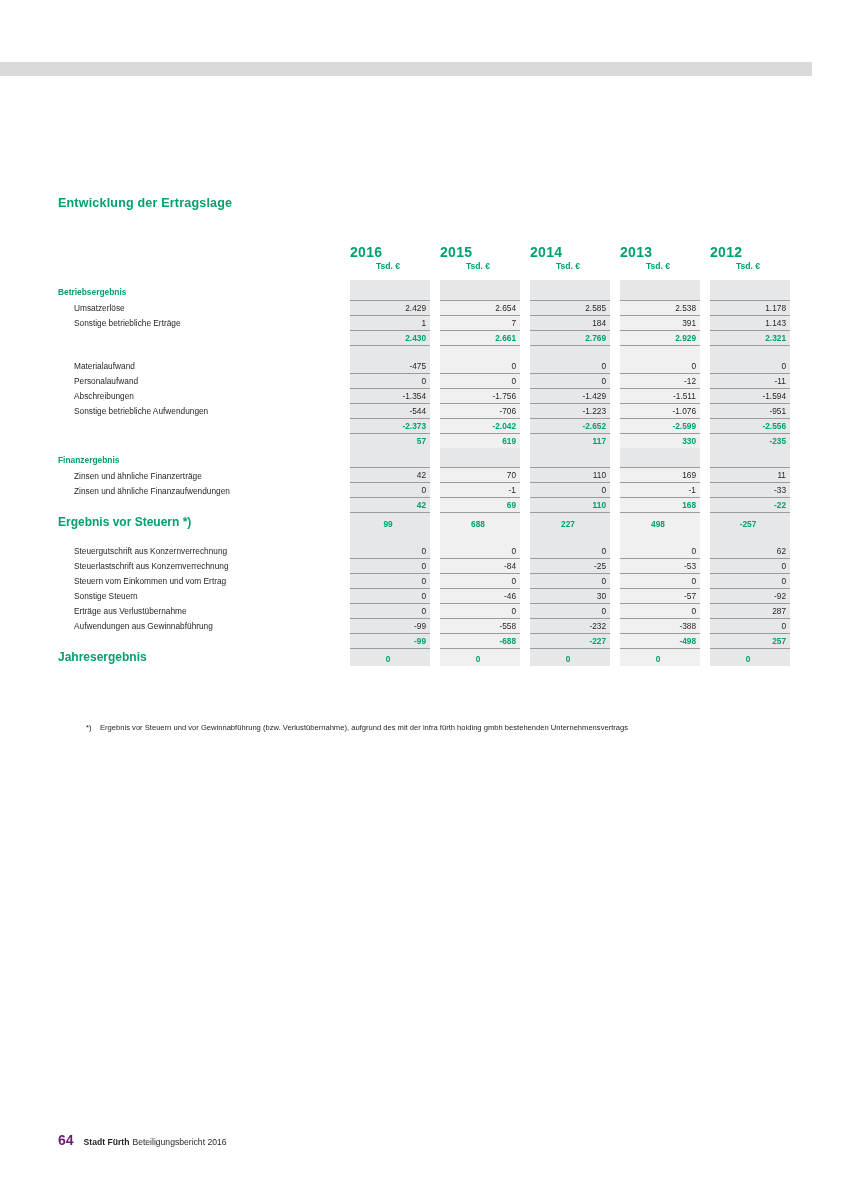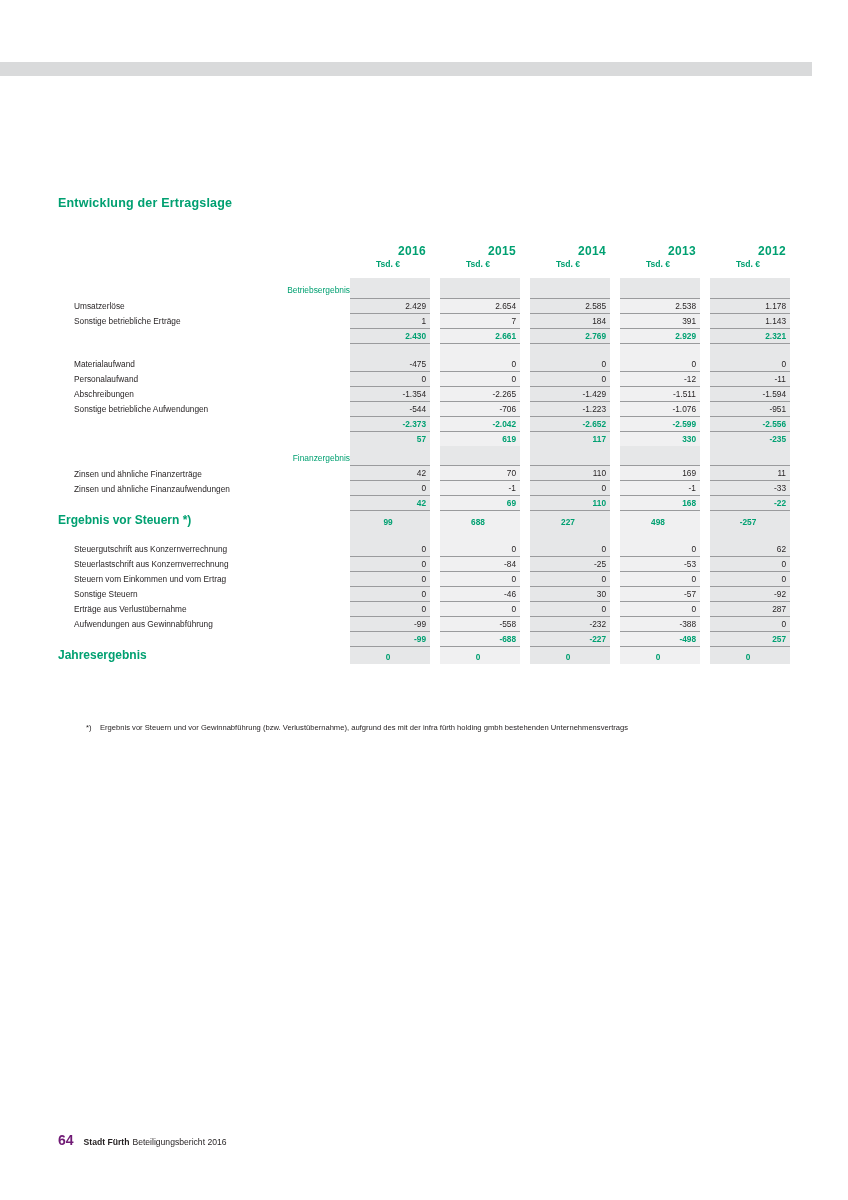--- a/index.html
+++ b/index.html
@@ -62,44 +62,42 @@
   }
   table.fin td, table.fin th {
     padding: 0;
     vertical-align: bottom;
   }
   col.label-col { width: 292px; }
   col.num-col { width: 80px; }
   col.gap-col { width: 10px; }
 
   .hdr-year {
-    text-align: right;
-    font-weight: bold;
-    color: #00a071;
-    font-size: 12px;
+    font-weight: bold;
+    color: #00a071;
+    font-size: 14px;
     padding-right: 4px !important;
     padding-bottom: 1px !important;
     letter-spacing: 0.3px;
   }
   .hdr-unit {
     text-align: center;
     font-weight: bold;
     color: #00a071;
     font-size: 8.6px;
     padding-right: 4px !important;
     padding-bottom: 9px !important;
   }
 
   tr.group-head td.lbl {
     color: #00a071;
-    font-weight: normal;
+    font-weight: bold;
     font-size: 8.4px;
     padding-top: 7px !important;
     padding-bottom: 3px !important;
-    text-align: right;
   }
   tr.group-head td.num {
     background: #e6e7e8;
   }
 
   td.lbl {
     padding-left: 16px !important;
     padding-top: 2px !important;
     padding-bottom: 2px !important;
     white-space: nowrap;
@@ -337,21 +335,21 @@
             <td class="num">0</td>
             <td class="gap"></td>
             <td class="num alt">-12</td>
             <td class="gap"></td>
             <td class="num">-11</td>
           </tr>
           <tr>
             <td class="lbl">Abschreibungen</td>
             <td class="num">-1.354</td>
             <td class="gap"></td>
-            <td class="num alt">-2.265</td>
+            <td class="num alt">-1.756</td>
             <td class="gap"></td>
             <td class="num">-1.429</td>
             <td class="gap"></td>
             <td class="num alt">-1.511</td>
             <td class="gap"></td>
             <td class="num">-1.594</td>
           </tr>
           <tr>
             <td class="lbl">Sonstige betriebliche Aufwendungen</td>
             <td class="num">-544</td>

